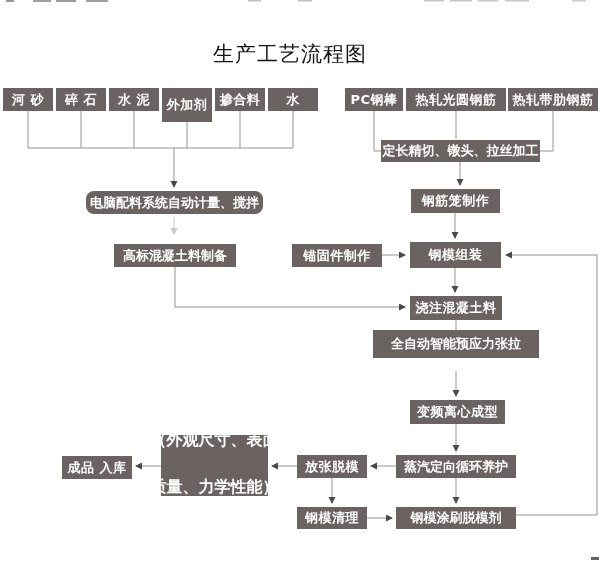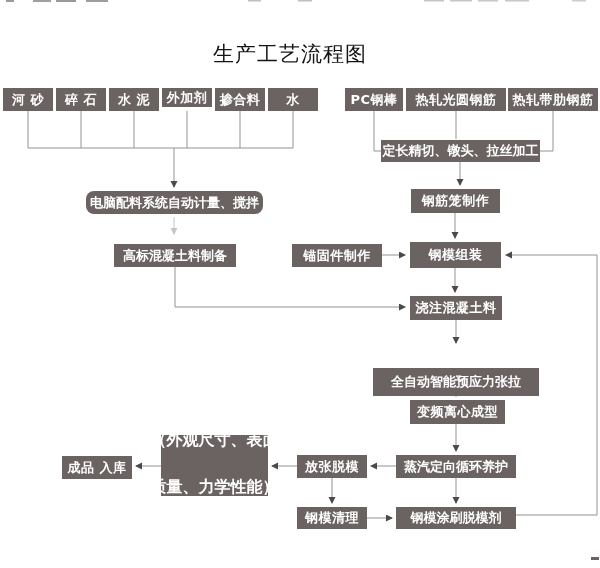--- a/index.html
+++ b/index.html
@@ -38,34 +38,34 @@
     box-sizing:border-box;
   }
   .node.multi{
     flex-direction:column;justify-content:flex-end;
     font-size:16px;line-height:19px;letter-spacing:0;gap:28px;
   }
   
   .m1{left:3px;top:88px;width:50px;height:23px;}
   .m2{left:56px;top:88px;width:50px;height:23px;}
   .m3{left:109px;top:88px;width:50px;height:23px;}
-  .m4{left:162px;top:88px;width:50px;height:19px;}
+  .m4{left:162px;top:88px;width:50px;height:34px;}
   .m5{left:215px;top:88px;width:50px;height:23px;}
   .m6{left:268px;top:88px;width:50px;height:23px;}
   .s1{left:345px;top:88px;width:58px;height:23px;}
   .s2{left:406px;top:88px;width:100px;height:23px;}
   .s3{left:508px;top:88px;width:90px;height:23px;text-align:center;}
   .cutting{left:381px;top:140px;width:159px;height:22px;letter-spacing:0;}
   .batching{left:86px;top:191px;width:177px;height:23px;letter-spacing:0;border-radius:8px;}
   .prep{left:114px;top:244px;width:122px;height:23px;letter-spacing:0;}
   .cage{left:411px;top:189px;width:89px;height:24px;}
   .anchor{left:292px;top:244px;width:90px;height:23px;}
   .assembly{left:410px;top:242px;width:91px;height:26px;}
   .pouring{left:410px;top:296px;width:92px;height:24px;}
-  .tensioning{left:373px;top:368px;width:166px;height:28px;letter-spacing:0;}
+  .tensioning{left:373px;top:330px;width:166px;height:28px;letter-spacing:0;}
   .centrifugal{left:410px;top:400px;width:95px;height:24px;}
   .curing{left:396px;top:455px;width:120px;height:23px;letter-spacing:0;}
   .demolding{left:297px;top:455px;width:70px;height:23px;}
   .inspection{left:161px;top:435px;width:107px;height:61px;}
   .storage{left:62px;top:456px;width:70px;height:23px;}
   .cleaning{left:297px;top:507px;width:70px;height:22px;}
   .coating{left:396px;top:507px;width:120px;height:22px;letter-spacing:0;}
 </style>
 </head>
 <body>

